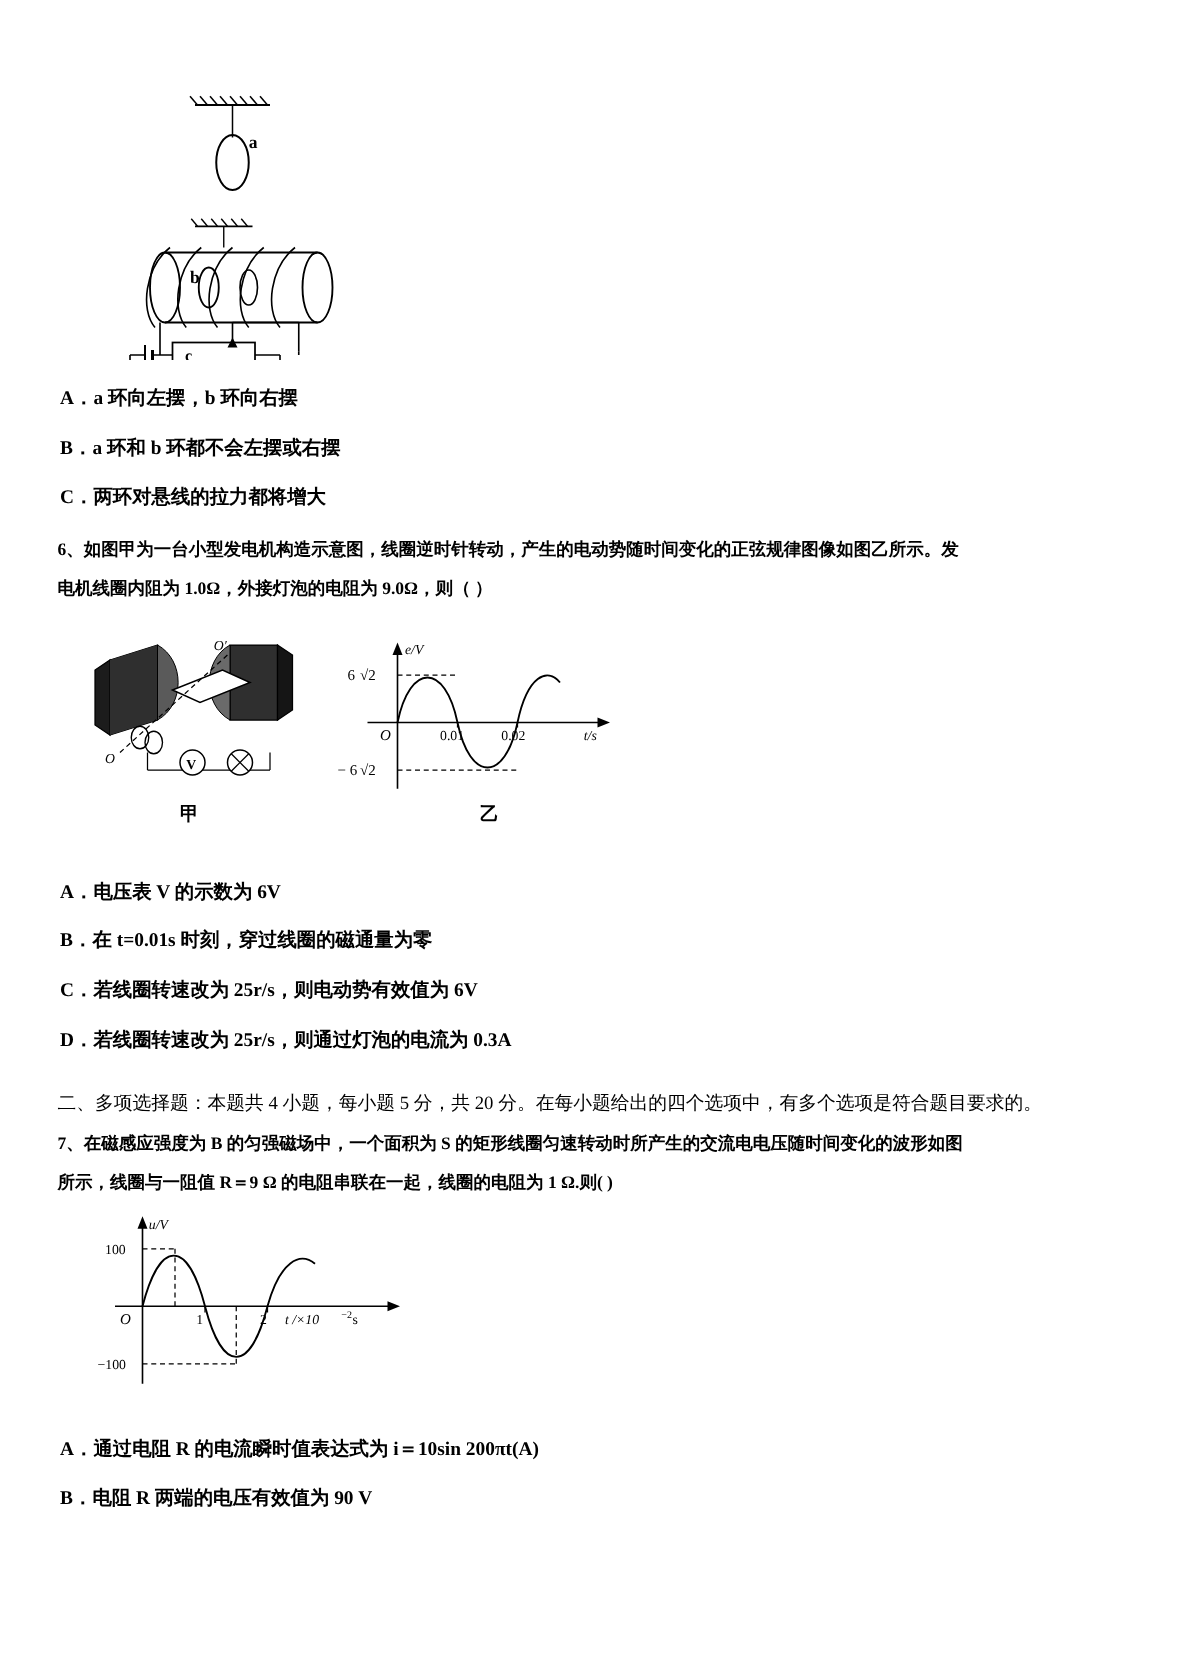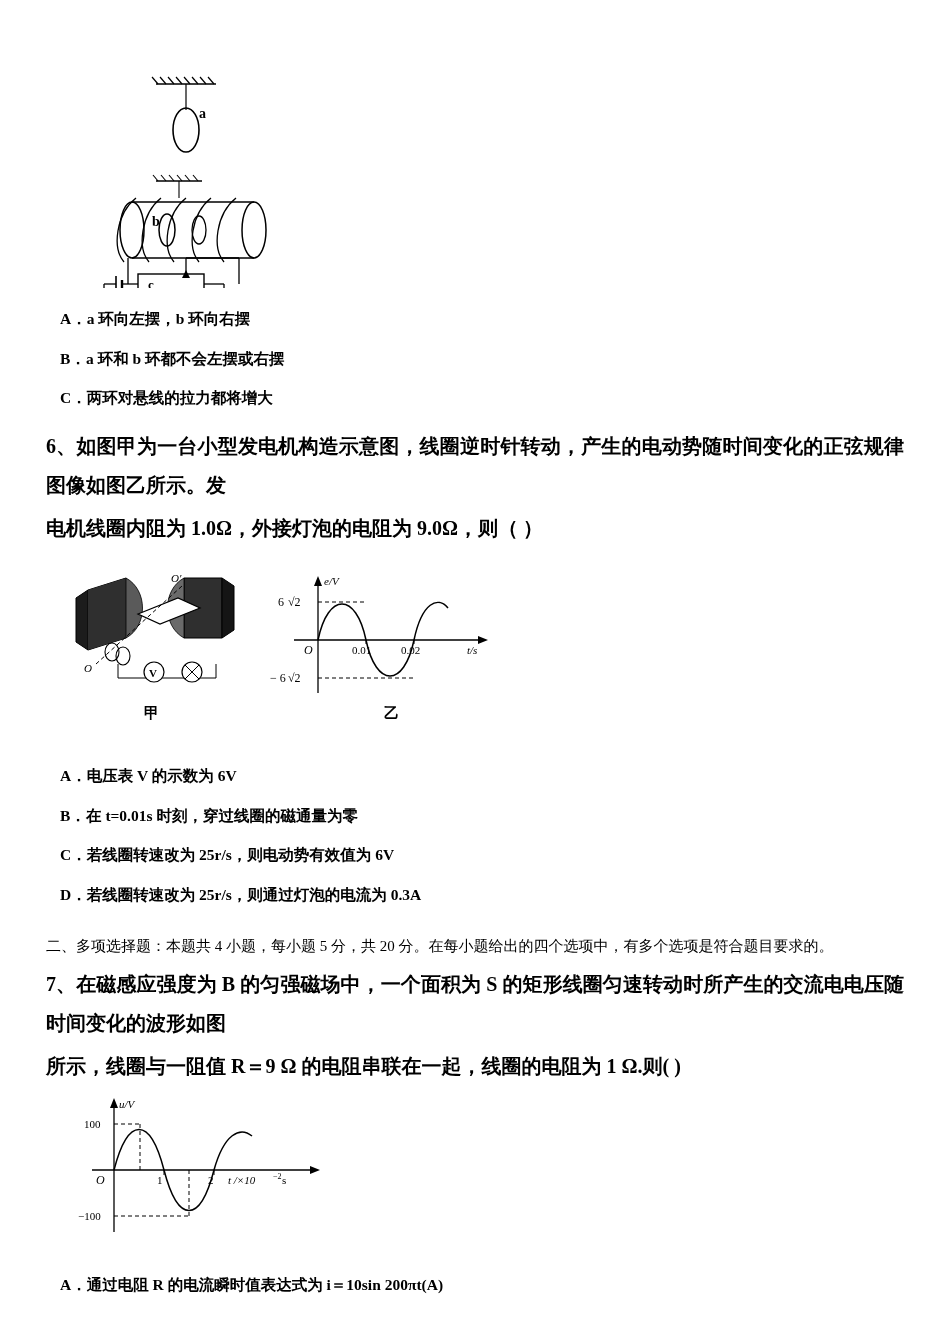--- a/index.html
+++ b/index.html
@@ -19,30 +19,30 @@
     min-height: 1344px;
     padding: 0;
     box-sizing: border-box;
   }
   .content {
     padding: 42px 46px 20px 46px;
   }
   .opt {
     font-size: 15.5px;
     font-weight: bold;
-    margin: 0 0 18px 12px;
+    margin: 0 0 18px 0;
     padding-left: 2px;
     line-height: 1.4;
   }
   .opt .lbl {
     display: inline-block;
     min-width: 26px;
   }
   .qtext {
-    font-size: 20px;
+    font-size: 14px;
     font-weight: bold;
     line-height: 1.95;
     margin: 0 0 4px 0;
     text-align: justify;
   }
   .qtext.normal {
     font-weight: bold;
   }
   .sectionhead {
     font-size: 15px;
@@ -270,15 +270,18 @@
         <text x="217" y="87" font-family="'Liberation Serif', serif" font-size="8">−2</text>
         <text x="226" y="92" font-family="'Liberation Serif', serif" font-size="11">s</text>
       </svg>
     </div>
 
     <div class="spacer-md"></div>
 
     <div class="opt">
       <span class="lbl">A．</span><span>通过电阻 R 的电流瞬时值表达式为 i＝10sin 200πt(A)</span>
     </div>
+    <div class="opt">
+      <span class="lbl">B．</span><span>电阻 R 两端的电压有效值为 90 V</span>
+    </div>
 
   </div>
 </div>
 
 </body></html>

